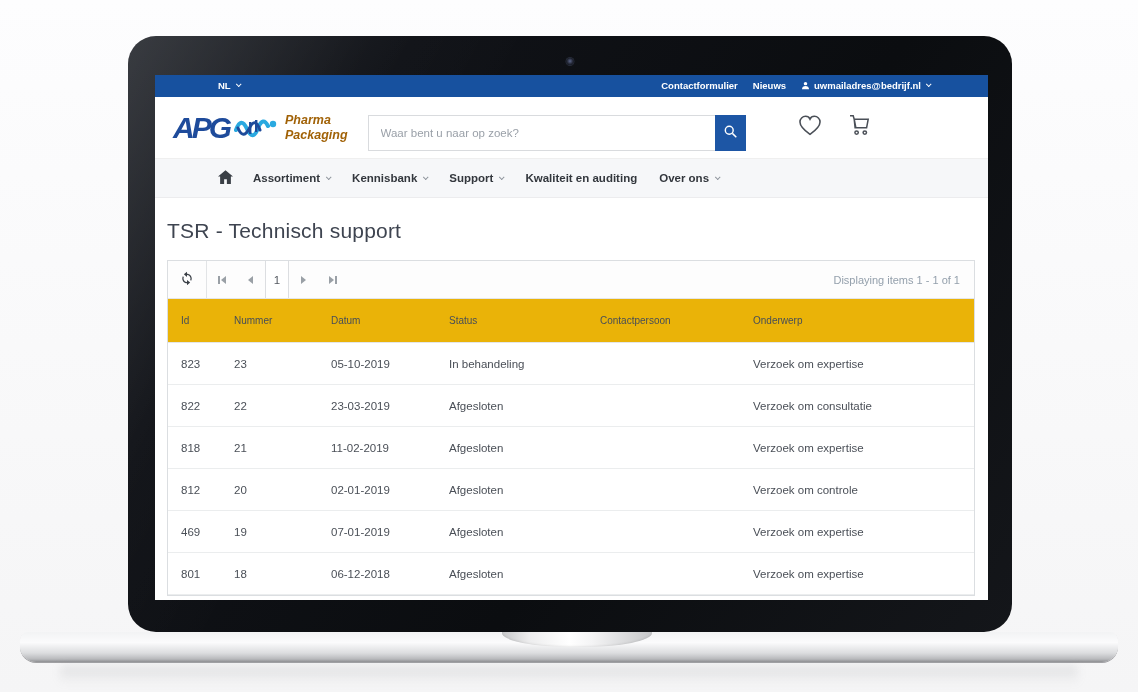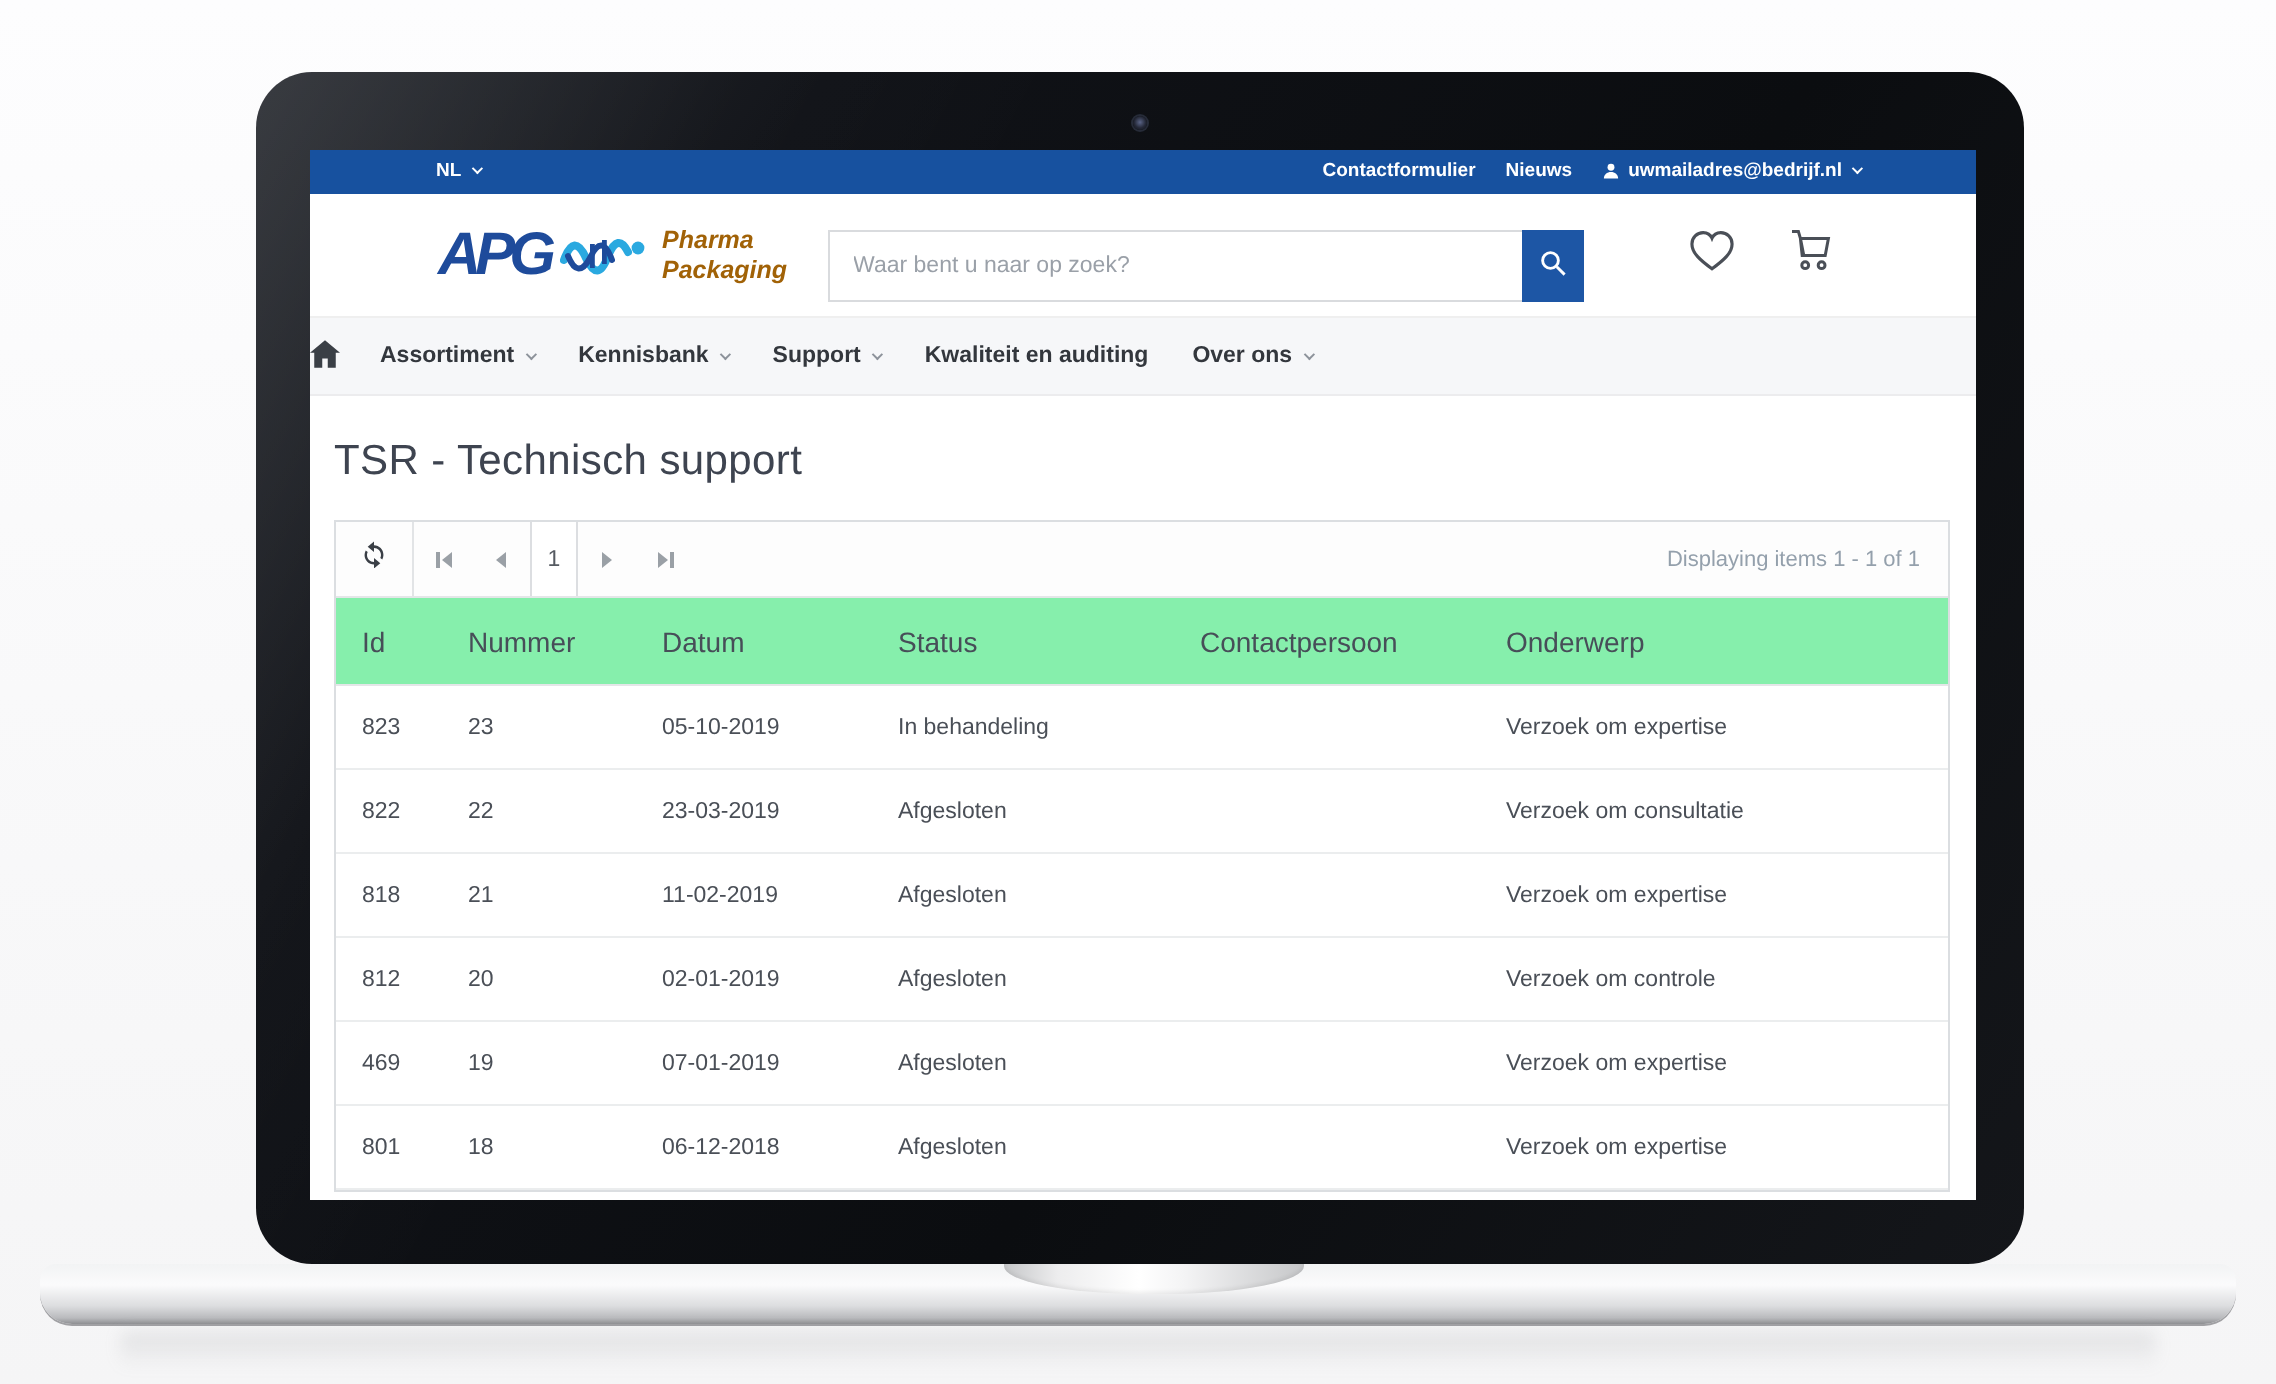--- a/index.html
+++ b/index.html
@@ -32,56 +32,56 @@
 
   .topbar { height:22px; background:#17519f; display:flex; align-items:center;
     padding:0 58px 2px 63px; color:#fff; font-size:9.5px; font-weight:bold; }
   .topbar .spacer { flex:1; }
   .topbar-item { display:flex; align-items:center; margin-left:15px; cursor:pointer; white-space:nowrap; }
   .chev { width:4px; height:4px; border-right:1.2px solid currentColor; border-bottom:1.2px solid currentColor;
     transform:rotate(45deg) translateY(-1px); display:inline-block; margin-left:5px; }
   .chev-gray { border-color:#8d939b; }
   .person-icon { margin-right:4px; display:flex; }
 
-  .header { height:61px; display:flex; align-items:center; padding-left:64px; background:#fff; }
+  .header { height:61px; display:flex; align-items:center; padding-left:18px; background:#fff; }
   .logo { display:flex; align-items:center; cursor:pointer; }
   .logo-brand { font-size:30px; font-weight:bold; font-style:italic; letter-spacing:-3px; color:#1e4b9b; line-height:1; }
   .logo-dna { margin:0 7px 0 5px; display:flex; }
   .logo-tag { font-style:italic; font-weight:bold; font-size:12.5px; color:#a16207; line-height:1.15; }
   .search-wrap { display:flex; margin-left:20px;margin-top:10px; }
   .search-input { width:347px; height:36px; border:1px solid #d9dbde; border-right:none; padding:0 12px;
     font-size:11.5px; color:#4a4f57; font-family:"Liberation Sans",sans-serif; outline:none; }
   .search-input::placeholder { color:#9aa0a8; }
   .search-btn { width:31px; height:36px; background:#1d56a5; border:none; display:flex; align-items:center; justify-content:center; cursor:pointer; }
   .hdr-icon { margin-left:51px; display:flex; cursor:pointer; }
   .hdr-icon.cart { margin-left:24px; }
 
   .nav { height:40px; background:#f6f7f9; border-top:1px solid #efefef; border-bottom:1px solid #ececee;
-    display:flex; align-items:center; font-size:11.5px; font-weight:bold; color:#33373d; }
+    display:flex; align-items:center; padding-left:63px; font-size:11.5px; font-weight:bold; color:#33373d; }
   .nav-item { display:flex; align-items:center; margin-right:22px; cursor:pointer; white-space:nowrap; }
   .nav-home { margin-right:20px; display:flex; cursor:pointer; }
   .nav-item .chev { margin-left:6px; }
 
   .main { padding:0 13px 0 12px; }
   .page-title { margin-top:21px; font-size:21px; font-weight:400; color:#3e4450; letter-spacing:.2px; }
 
   .grid { margin-top:17px; border:1px solid #dbdee1; background:#fff; }
   .grid-toolbar { height:38px; display:flex; align-items:stretch; background:#fdfdfd; border-bottom:1px solid #e4e6e8; }
   .tb-btn { width:38px; display:flex; align-items:center; justify-content:center; cursor:pointer; }
   .tb-sep { width:1px; background:#e2e4e6; margin:0; }
   .pg-btn { width:29px; display:flex; align-items:center; justify-content:center; cursor:pointer; gap:1px; }
   .pg-num { width:24px; border-left:1px solid #dcdee1; border-right:1px solid #dcdee1; background:#fff;
     display:flex; align-items:center; justify-content:center; font-size:11.5px; color:#555a61; cursor:pointer; }
   .tri-l { width:0; height:0; border-top:4px solid transparent; border-bottom:4px solid transparent; border-right:5px solid #9aa0a6; }
   .tri-r { width:0; height:0; border-top:4px solid transparent; border-bottom:4px solid transparent; border-left:5px solid #9aa0a6; }
   .bar-v { width:2px; height:8px; background:#9aa0a6; }
   .grid-status { margin-left:auto; align-self:center; padding-right:14px; font-size:11px; color:#94a0ac; }
 
-  .thead { display:flex; align-items:center; height:44px; background:#86efac; border-bottom:1px solid #e4e6e8;
-    font-size:14px; color:#474e58; }
+  .thead { display:flex; align-items:center; height:44px; background:#eab308; border-bottom:1px solid #e4e6e8;
+    font-size:10px; color:#474e58; }
   .trow { display:flex; align-items:center; height:42px; border-bottom:1px solid #ebedee; font-size:11.5px; color:#4a4f57; }
   .cell { padding-left:13px; overflow:hidden; white-space:nowrap; }
   .c1 { width:53px; } .c2 { width:97px; } .c3 { width:118px; } .c4 { width:151px; } .c5 { width:153px; } .c6 { flex:1; }
 </style>
 </head>
 <body>
 
 <div class="laptop-shell">
   <div class="webcam"></div>
 

